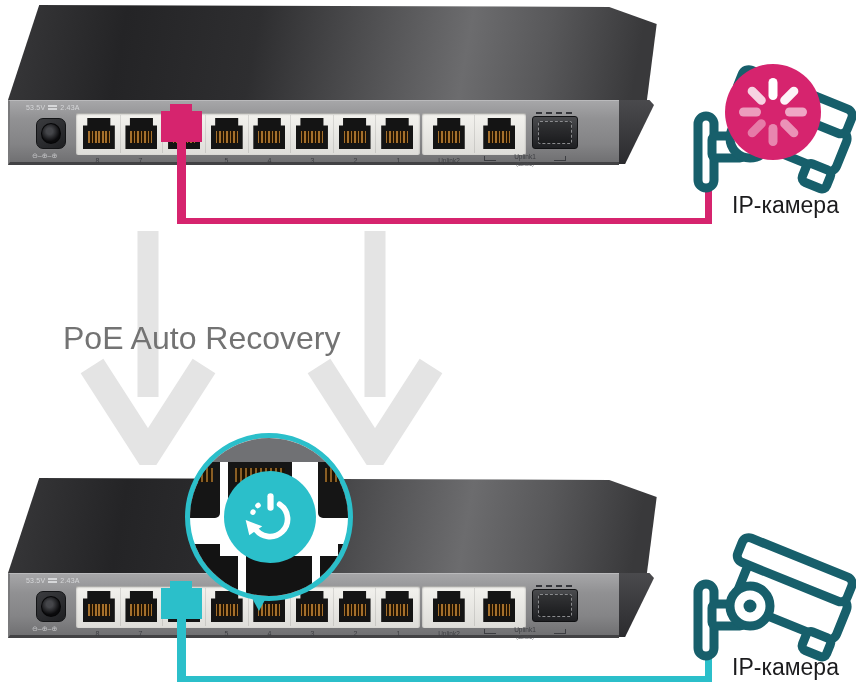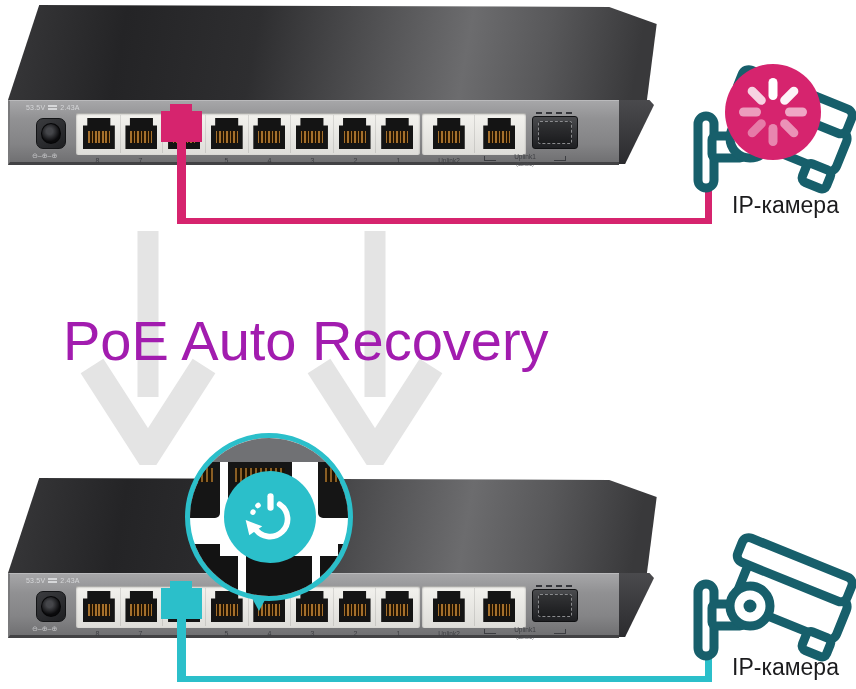--- a/index.html
+++ b/index.html
@@ -53,21 +53,21 @@
 
   
   .cb{position:absolute;}
   .cb.m{background:var(--magenta,#d6246e);}
   .cb.t{background:var(--teal,#2bbfca);}
 
   
   #arrows{position:absolute;left:60px;top:225px;}
 
   
-  #title{position:absolute;left:63px;top:308px;font-size:56px;color:#a21caf;white-space:nowrap;}
+  #title{position:absolute;left:63px;top:320px;font-size:32px;color:#737373;white-space:nowrap;}
 
   
   .camera{position:absolute;width:170px;height:150px;}
   #camera-top{left:688px;top:50px;}
   #camera-bottom{left:688px;top:518px;}
   .camera svg{overflow:visible;}
   .spinner{position:absolute;left:37px;top:14px;width:96px;height:96px;}
   .ip-label{position:absolute;font-size:23px;color:#1b1b1d;white-space:nowrap;}
   #ip-label-top{left:732px;top:192px;}
   #ip-label-bottom{left:732px;top:654px;}

